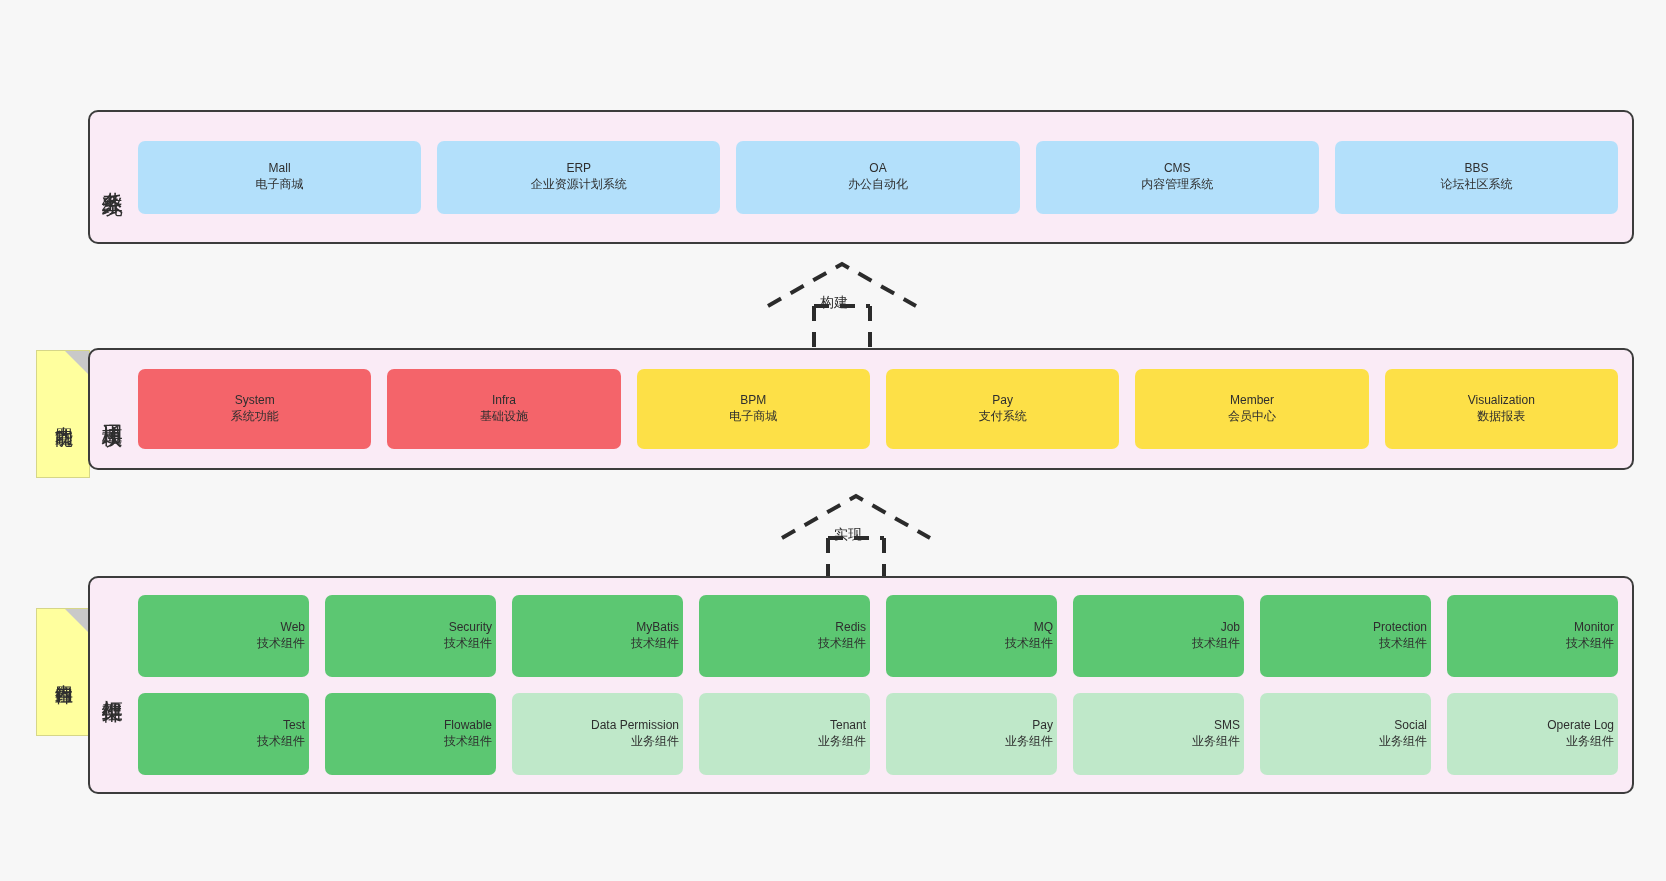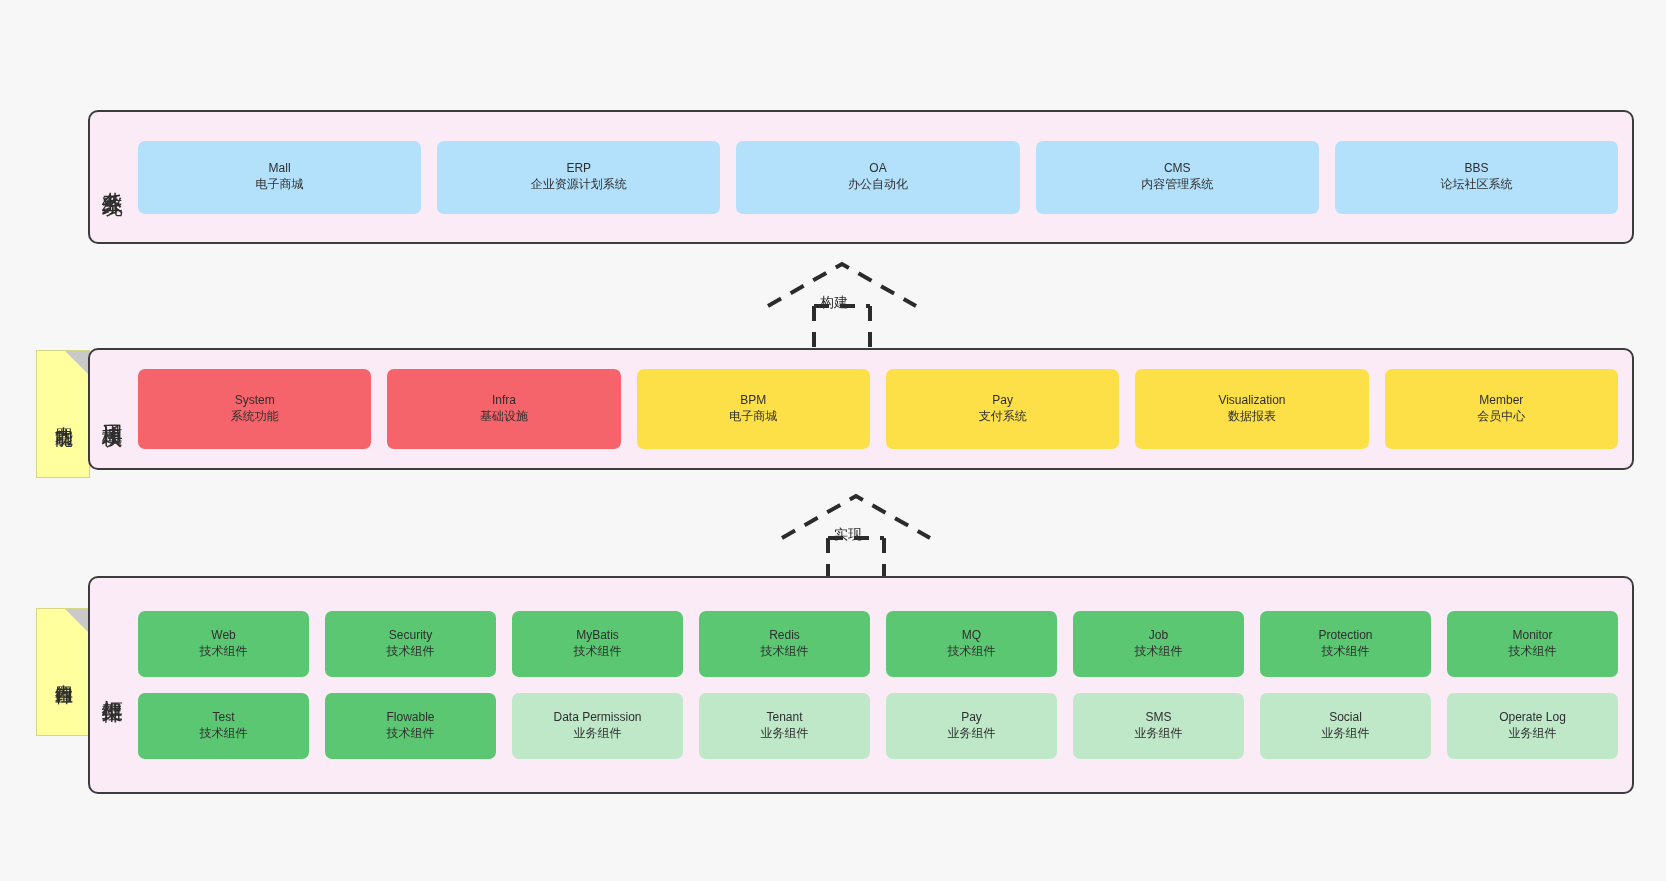--- a/index.html
+++ b/index.html
@@ -92,21 +92,21 @@
   .c-green-light { background: #bfe8c9; }
 
   
   #band-business { left: 88px;  top: 110px; width: 1546px; height: 134px; }
   #band-common   { left: 88px;  top: 348px; width: 1546px; height: 122px; }
   #band-frame    { left: 88px;  top: 576px; width: 1546px; height: 218px; }
 
   #band-business .band-body { padding-top: 0; }
   #band-business .cell { height: 73px; }
   #band-common   .cell { height: 80px; }
-  #band-frame    .cell { height: 66px; }
+  #band-frame    .cell { height: 82px; align-items: flex-end; }
 
   
   .note {
     position: absolute;
     box-sizing: border-box;
     background: #ffff9e;
     border: 1px solid #d6d688;
     display: flex;
     align-items: center;
     justify-content: center;
@@ -214,26 +214,26 @@
         </div>
         <div class="cell c-red-light">
           <div class="l1">BPM</div>
           <div class="l2">电子商城</div>
         </div>
         <div class="cell c-red-light">
           <div class="l1">Pay</div>
           <div class="l2">支付系统</div>
         </div>
         <div class="cell c-red-light">
+          <div class="l1">Member</div>
+          <div class="l2">会员中心</div>
+        </div>
+        <div class="cell c-red-light">
           <div class="l1">Visualization</div>
           <div class="l2">数据报表</div>
-        </div>
-        <div class="cell c-red-light">
-          <div class="l1">Member</div>
-          <div class="l2">会员中心</div>
         </div>
       </div>
     </div>
   </div>
 
   <div class="arrow" id="arrow-impl">
     <svg width="160" height="96" viewBox="0 0 160 96" fill="none">
       <path d="M6 48 L80 6 L154 48" stroke="#2b2b2b" stroke-width="4" stroke-dasharray="15 11" fill="none" stroke-linecap="butt"></path>
       <path d="M52 48 L108 48" stroke="#2b2b2b" stroke-width="4" stroke-dasharray="15 11" fill="none"></path>
       <path d="M52 48 L52 94" stroke="#2b2b2b" stroke-width="4" stroke-dasharray="15 11" fill="none"></path>

